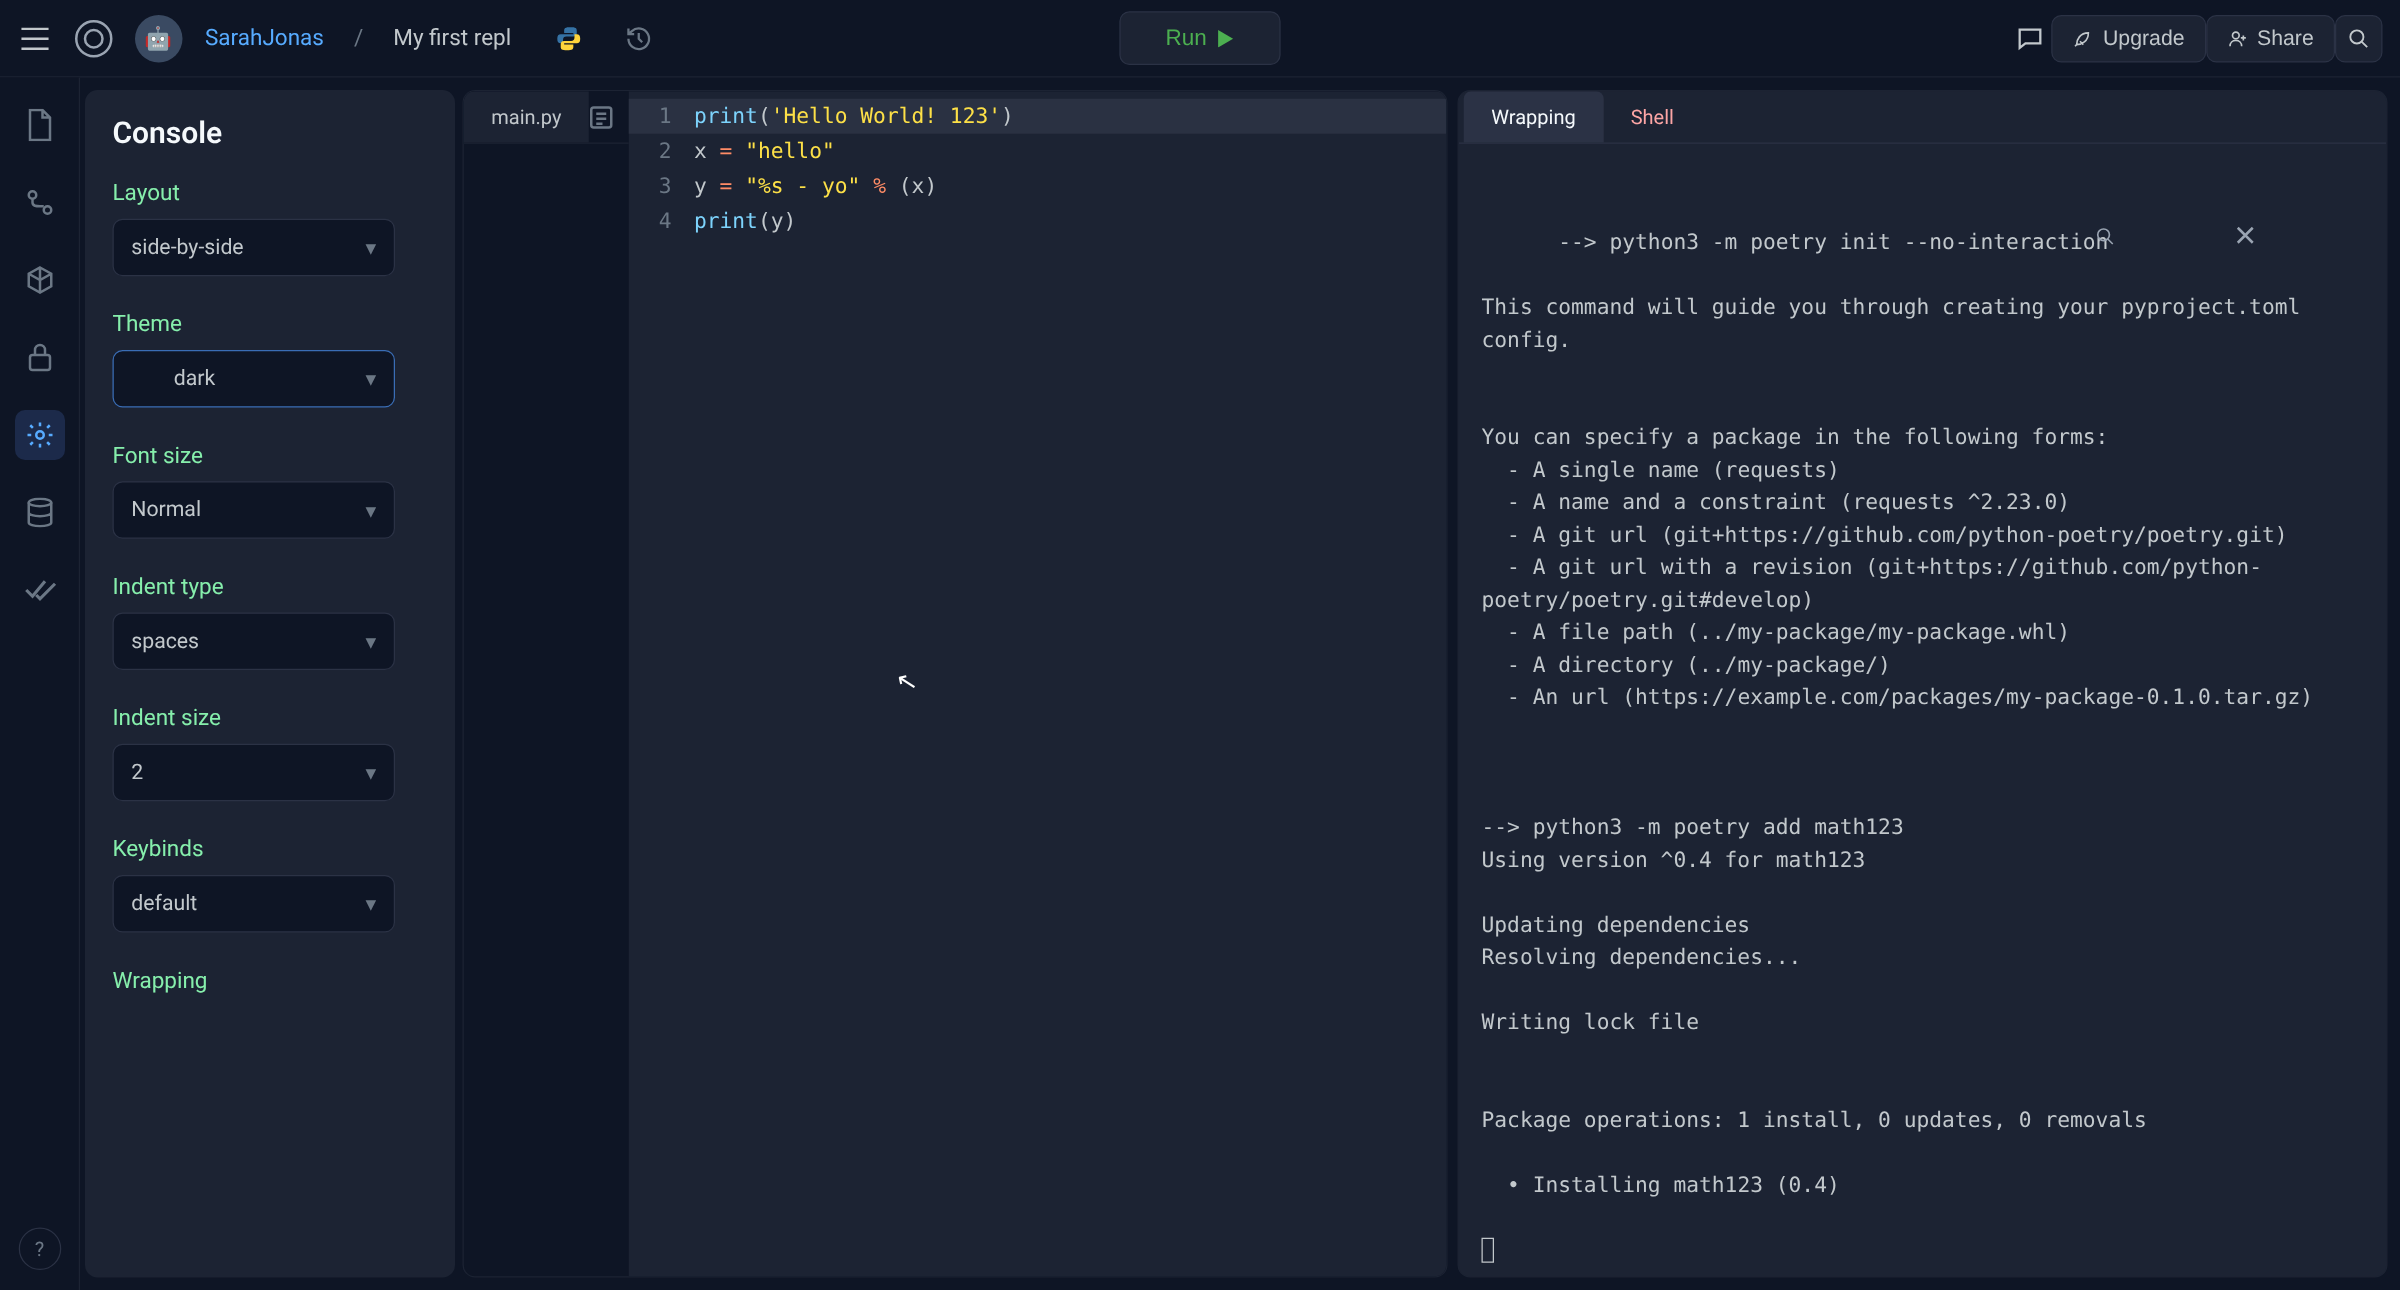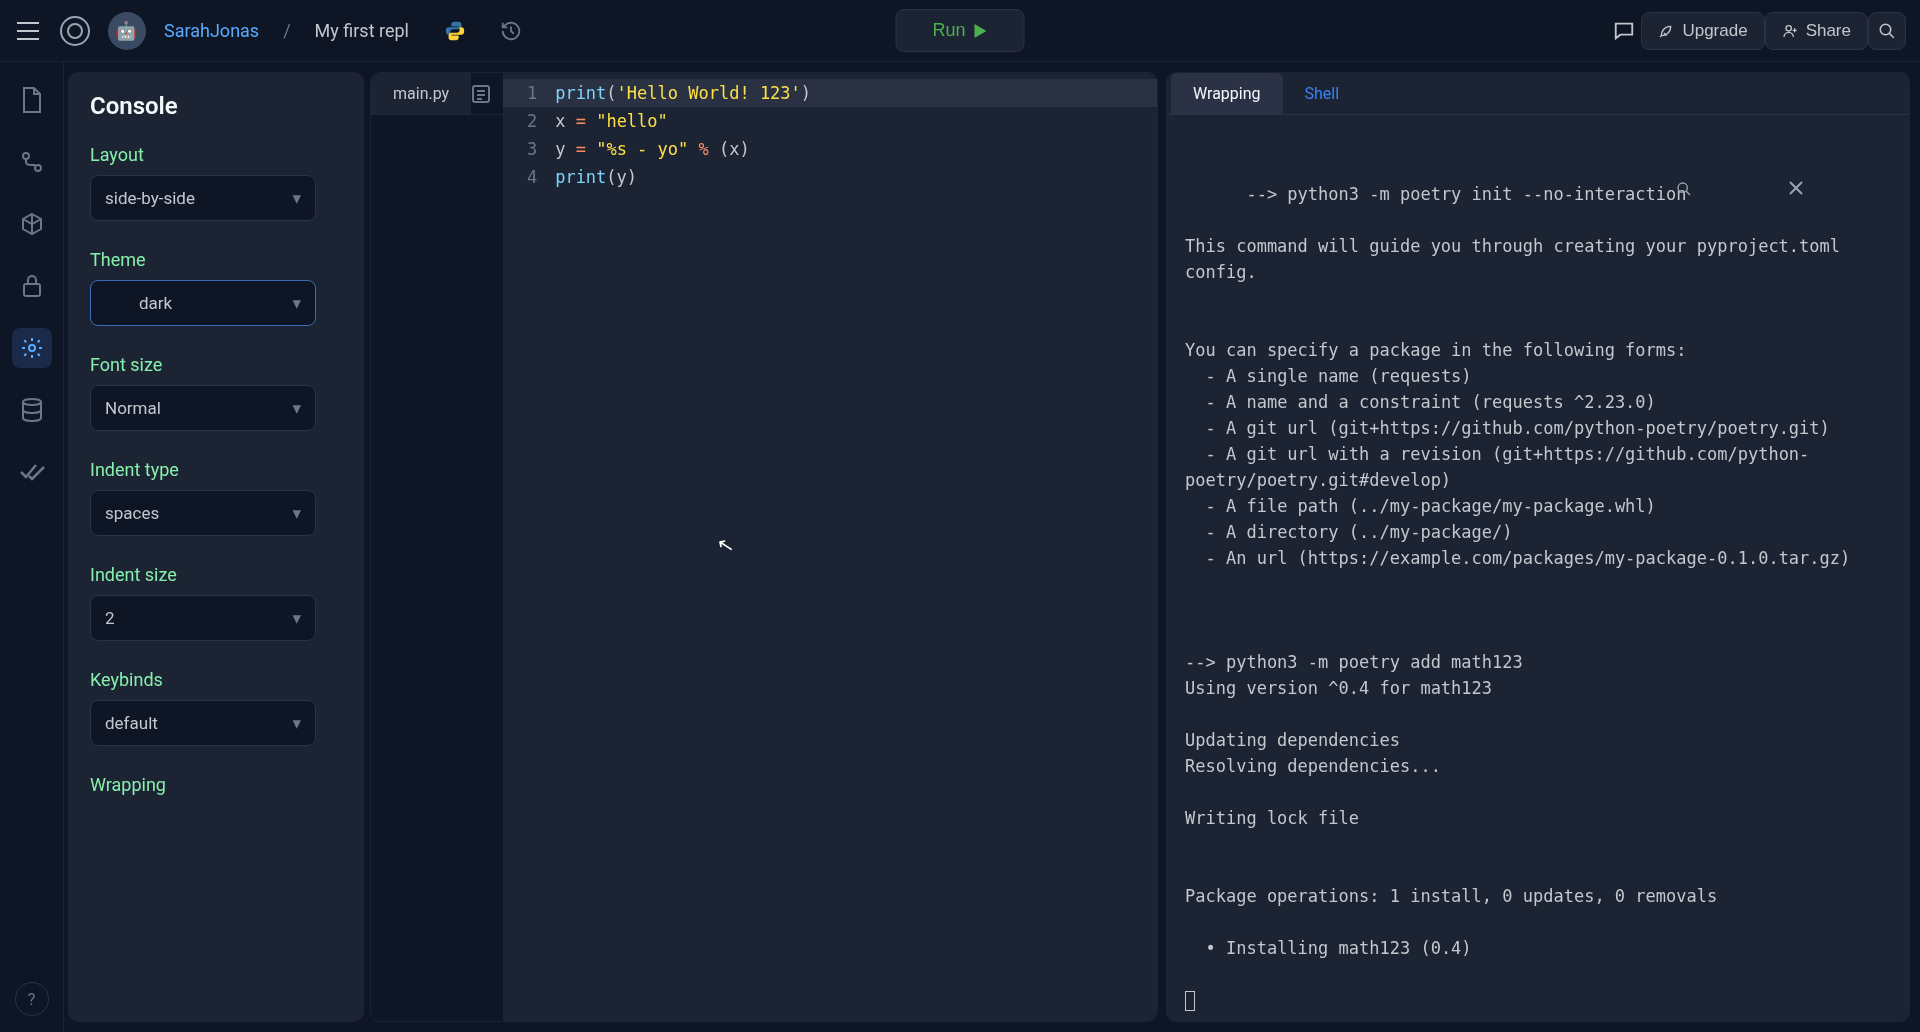--- a/index.html
+++ b/index.html
@@ -78,21 +78,21 @@
 .gutter { width:52px; text-align:right; padding-right:18px; color:#6b7785;}
 .code-text { flex:1; white-space:pre; }
 .tok-fn { color:#7dd3fc; }
 .tok-str { color:#fde047; }
 .tok-punc { color:#c2c8cc; }
 .tok-var { color:#c2c8cc; }
 .tok-op { color:#ff8c66; }
 .splitter { width:8px; cursor:col-resize; }
 .console-pane { flex:1; background:#1c2333; margin:10px 10px 10px 0; border-radius:10px; display:flex; flex-direction:column; border:1px solid #1c2333; overflow:hidden;}
 .console-tabs { height:42px; display:flex; align-items:stretch; border-bottom:1px solid #2b3245; padding:0 4px;}
-.console-tab { padding:0 22px; display:flex; align-items:center; font-size:16px; color:#3b82f6; cursor:pointer; border-radius:6px 6px 0 0;}
+.console-tab { padding:0 22px; display:flex; align-items:center; font-size:16px; color:#fca5a5; cursor:pointer; border-radius:6px 6px 0 0;}
 .console-tab.active { background:#2b3245; color:#f5f9fc;}
 .console-body { flex:1; padding:14px 18px 18px 18px; font-family:"Menlo","Consolas",monospace; font-size:17px; line-height:26px; color:#c2c8cc; overflow-y:auto; position:relative; white-space:pre-wrap; word-wrap:break-word;}
 .console-controls { position:absolute; top:14px; right:18px; display:flex; gap:10px; color:#9aa4b2;}
 .console-ctrl { cursor:pointer; }
 .cursor-block { display:inline-block; width:10px; height:20px; border:1px solid #c2c8cc; vertical-align:middle;}
 .mouse-cursor{position:absolute; left:346px; top:460px; font-size:20px; color:#fff; pointer-events:none; transform:rotate(-12deg);}
 svg { display:block; }
 </style>
 </head>
 <body>

